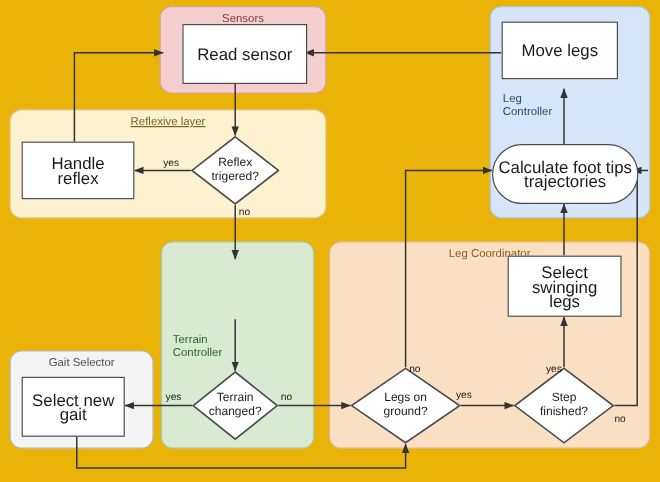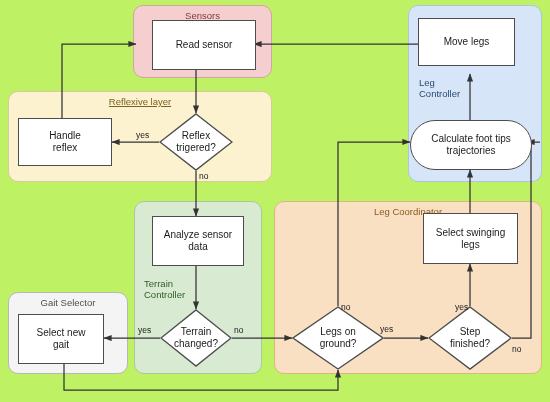--- a/index.html
+++ b/index.html
@@ -1,25 +1,25 @@
 <!DOCTYPE html>
 <html><head>
 <meta charset="utf-8">
 <style>
   html,body{margin:0;padding:0;background:#ffffff;}
   body{width:550px;height:402px;font-family:"Liberation Sans",sans-serif;}
-  #canvas{position:relative;width:550px;height:402px;overflow:hidden;background:#bef264;}
+  #canvas{position:relative;width:550px;height:402px;overflow:hidden;background:#eab308;}
   svg#wires{position:absolute;left:0;top:0;width:550px;height:402px;pointer-events:none;}
 
   .group{position:absolute;border-radius:10px;box-sizing:border-box;}
   .group .glabel{position:absolute;font-size:9.5px;line-height:11px;white-space:pre;}
 
   .node{position:absolute;box-sizing:border-box;background:#ffffff;border:1.4px solid #4d4d4d;
         display:flex;align-items:center;justify-content:center;text-align:center;
-        font-size:10px;line-height:12px;color:#1b1b1b;}
+        font-size:14px;line-height:12px;color:#1b1b1b;}
 
   .dec{position:absolute;display:flex;align-items:center;justify-content:center;}
   .dec .dlabel{position:relative;z-index:2;text-align:center;font-size:10px;line-height:12px;color:#1b1b1b;}
   .dec svg{position:absolute;left:0;top:0;}
 
   .elabel{position:absolute;font-size:8.5px;line-height:10px;color:#1b1b1b;white-space:pre;}
 </style>
 </head>
 <body>
 
@@ -105,24 +105,20 @@
 
   <div class="node" style="left:418px;top:18px;width:97px;height:48px;">
     <span>Move legs</span>
   </div>
 
   <div class="node" style="left:410px;top:120px;width:122px;height:50px;border-radius:25px;">
     <span style="white-space: pre-line;">Calculate foot tips
 trajectories</span>
   </div>
 
-  <div class="node" style="left:152px;top:216px;width:92px;height:50px;">
-    <span style="white-space: pre-line;">Analyze sensor
-data</span>
-  </div>
 
   <div class="node" style="left:423px;top:213px;width:95px;height:51px;">
     <span style="white-space: pre-line;">Select swinging
 legs</span>
   </div>
 
   <div class="node" style="left:18px;top:314px;width:86px;height:50px;">
     <span style="white-space: pre-line;">Select new
 gait</span>
   </div>

